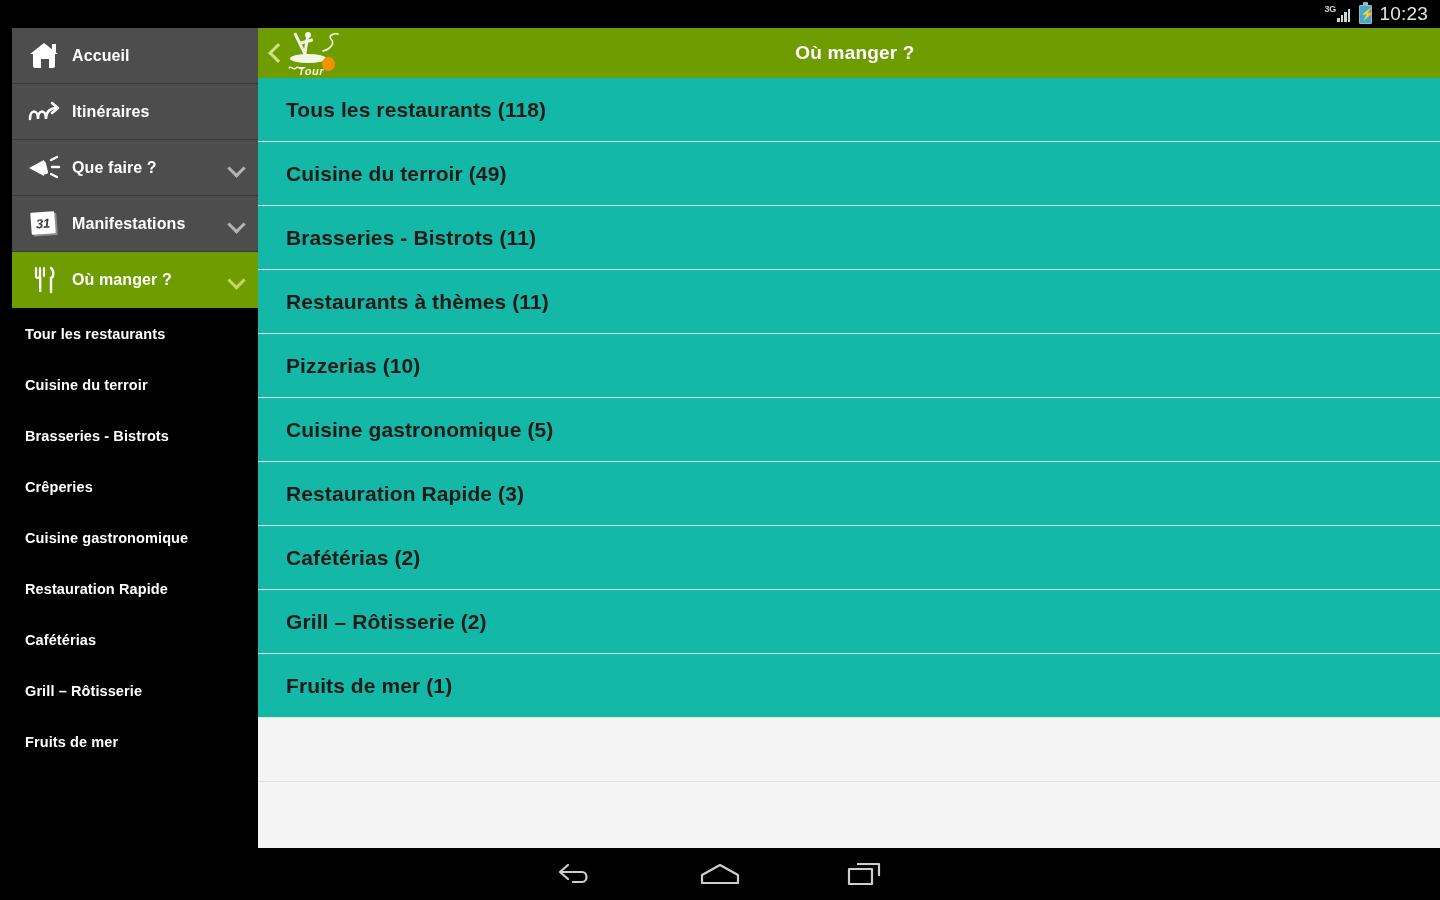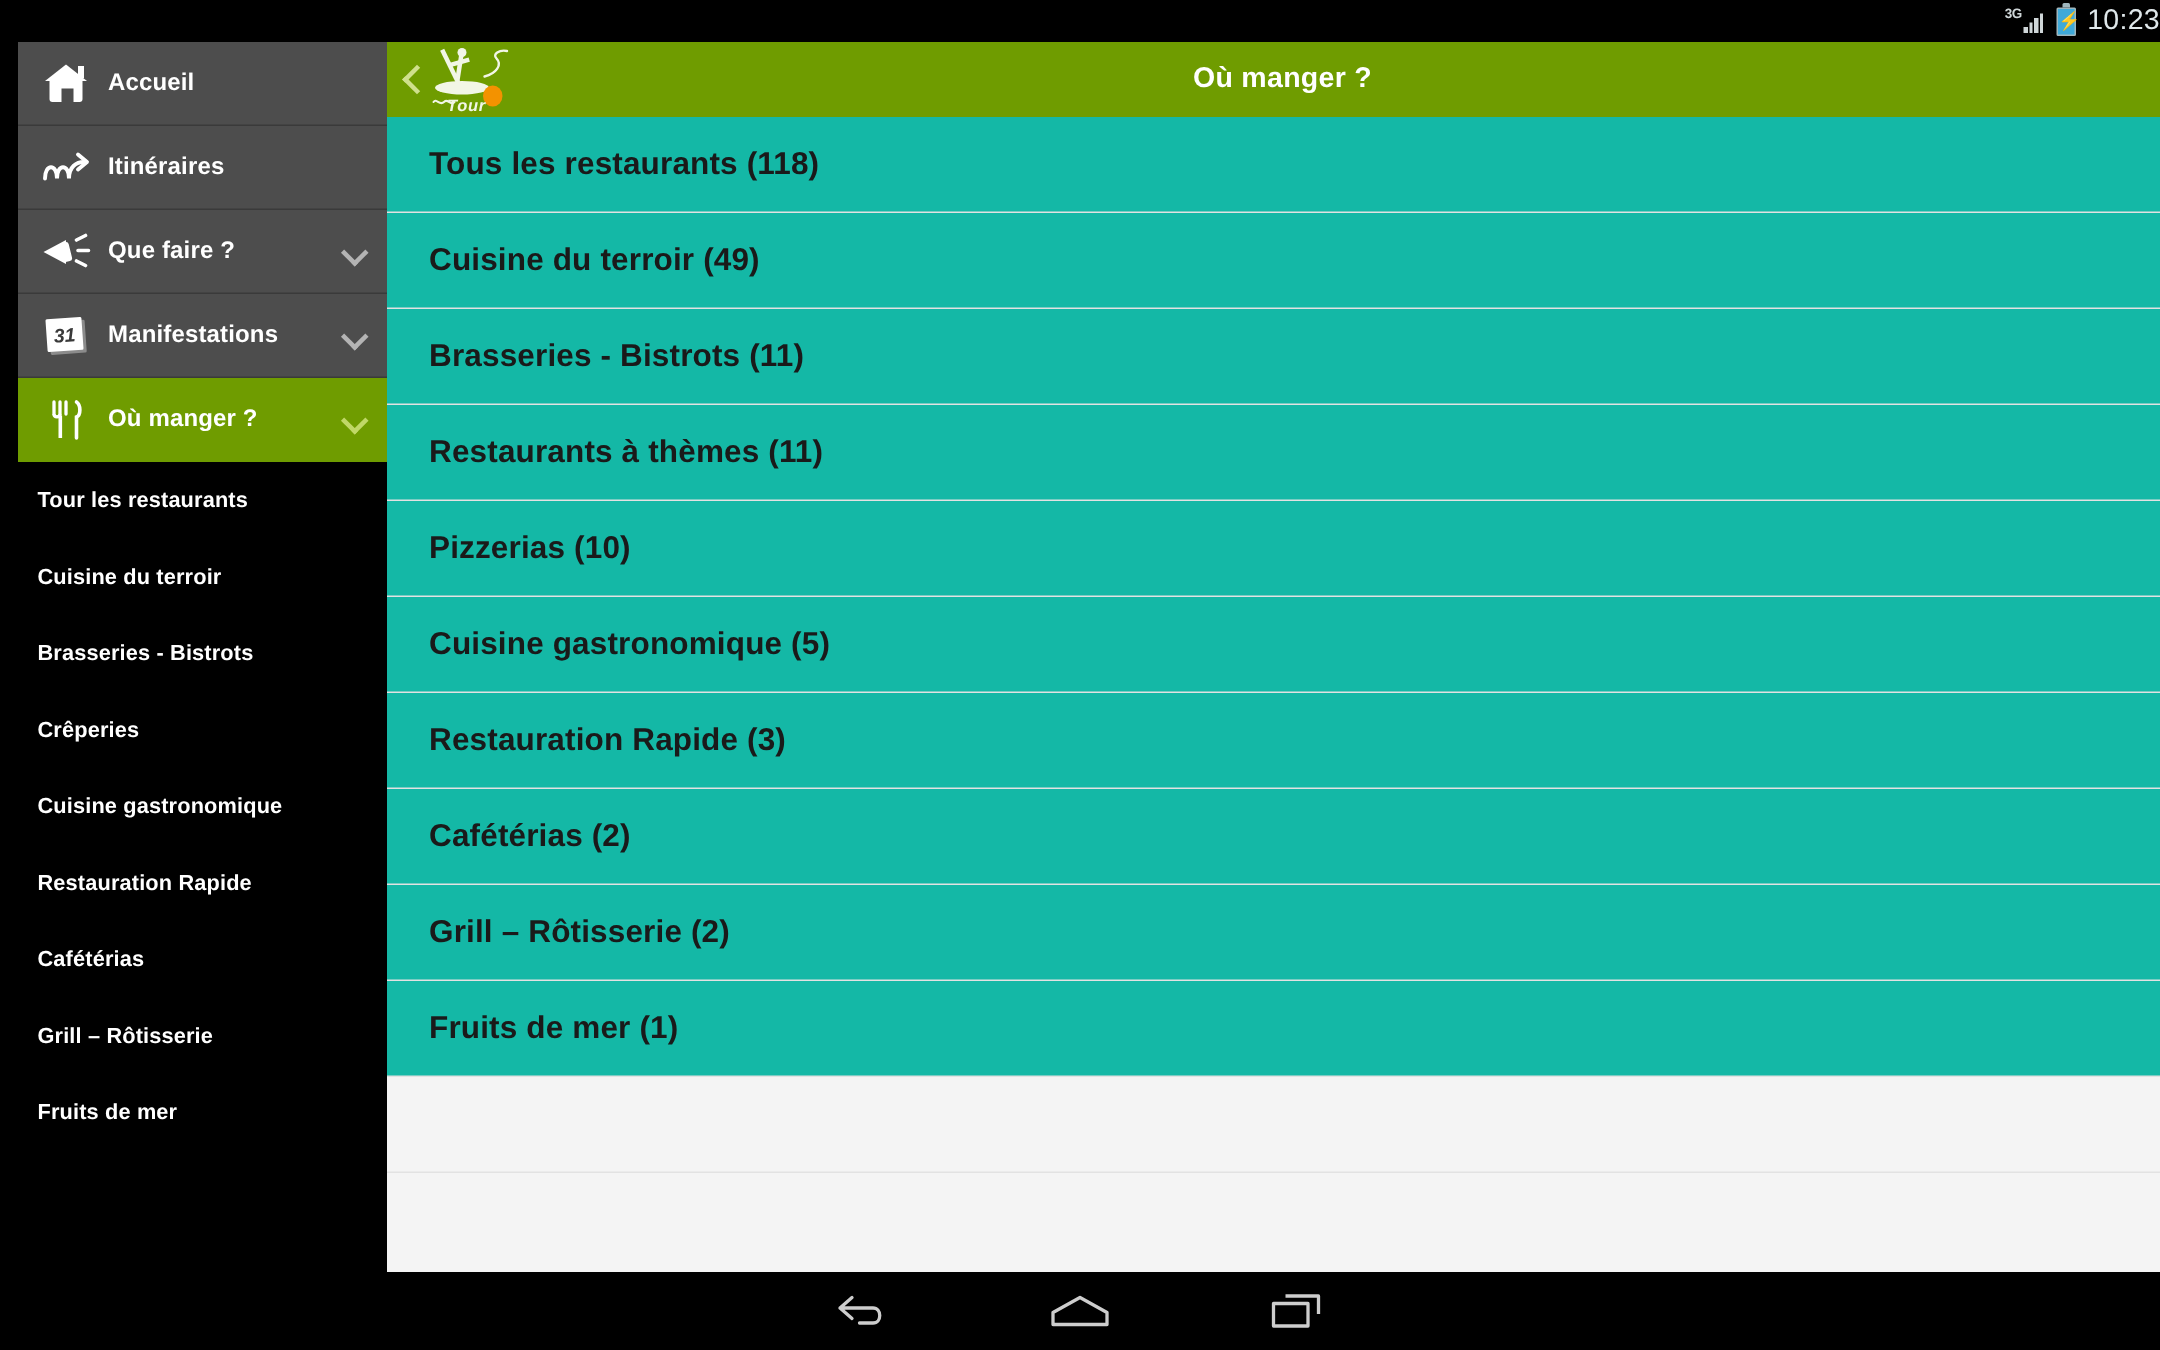--- a/index.html
+++ b/index.html
@@ -7,21 +7,21 @@
     width:1440px; height:900px;
     background:#000;
     font-family:"Liberation Sans", sans-serif;
     overflow:hidden;
   }
 
   
   .statusbar{
     position:absolute; left:0; top:0; width:1440px; height:28px;
     background:#000; display:flex; align-items:center; justify-content:flex-end;
-    padding-right:0; gap:7px;
+    padding-right:12px; gap:7px;
   }
   .sb-3g{ position:relative; width:28px; height:18px; display:block; }
   .sb-3g .lbl{
     position:absolute; left:0; top:-1px; color:#cfd6d8;
     font-size:9px; font-weight:bold; letter-spacing:-.3px;
   }
   .sb-bars{ position:absolute; right:0; bottom:1px; width:15px; height:14px; }
   .sb-bars i{ position:absolute; bottom:0; width:2.5px; background:#cfd6d8; display:block; }
   .sb-bars i:nth-child(1){ left:0; height:4px; }
   .sb-bars i:nth-child(2){ left:3.5px; height:7px; }

